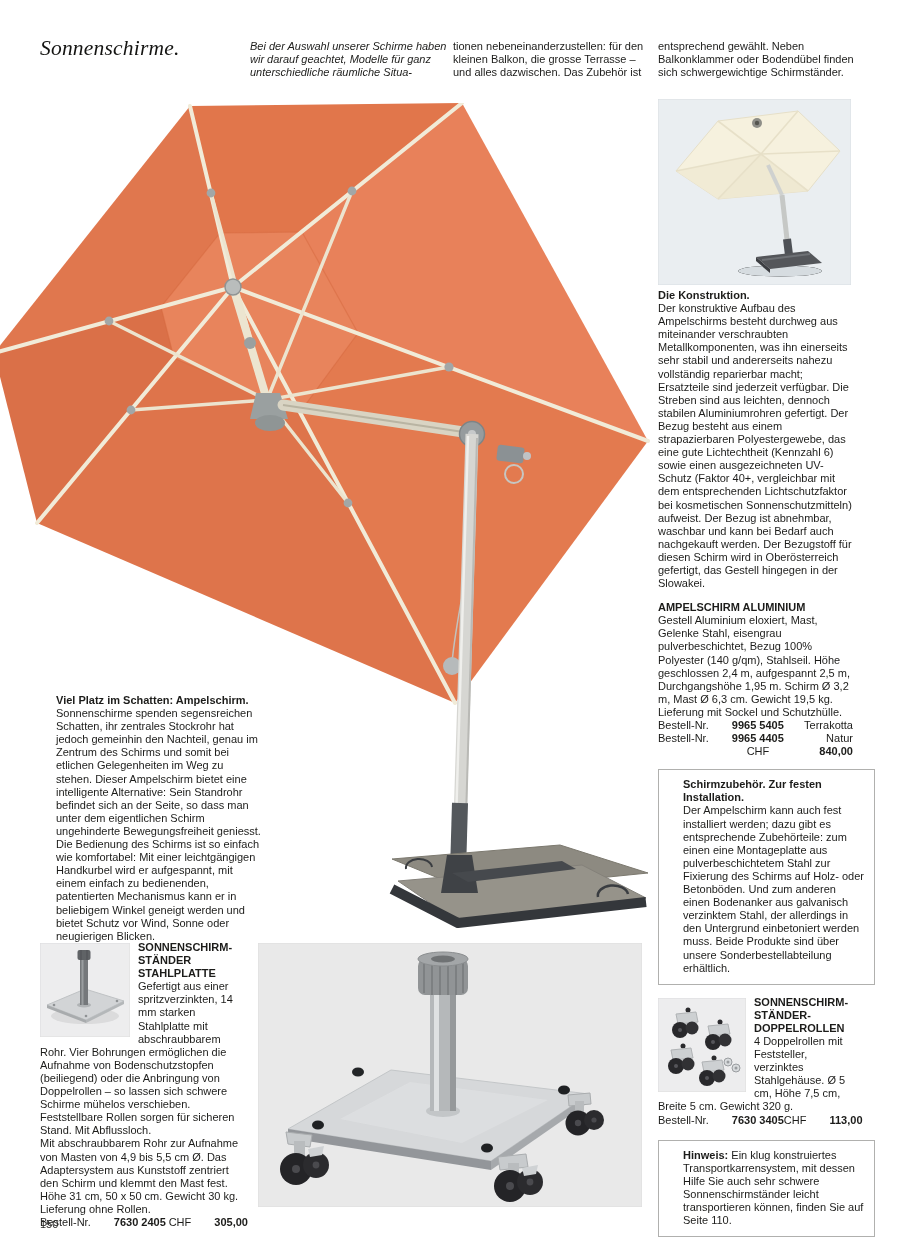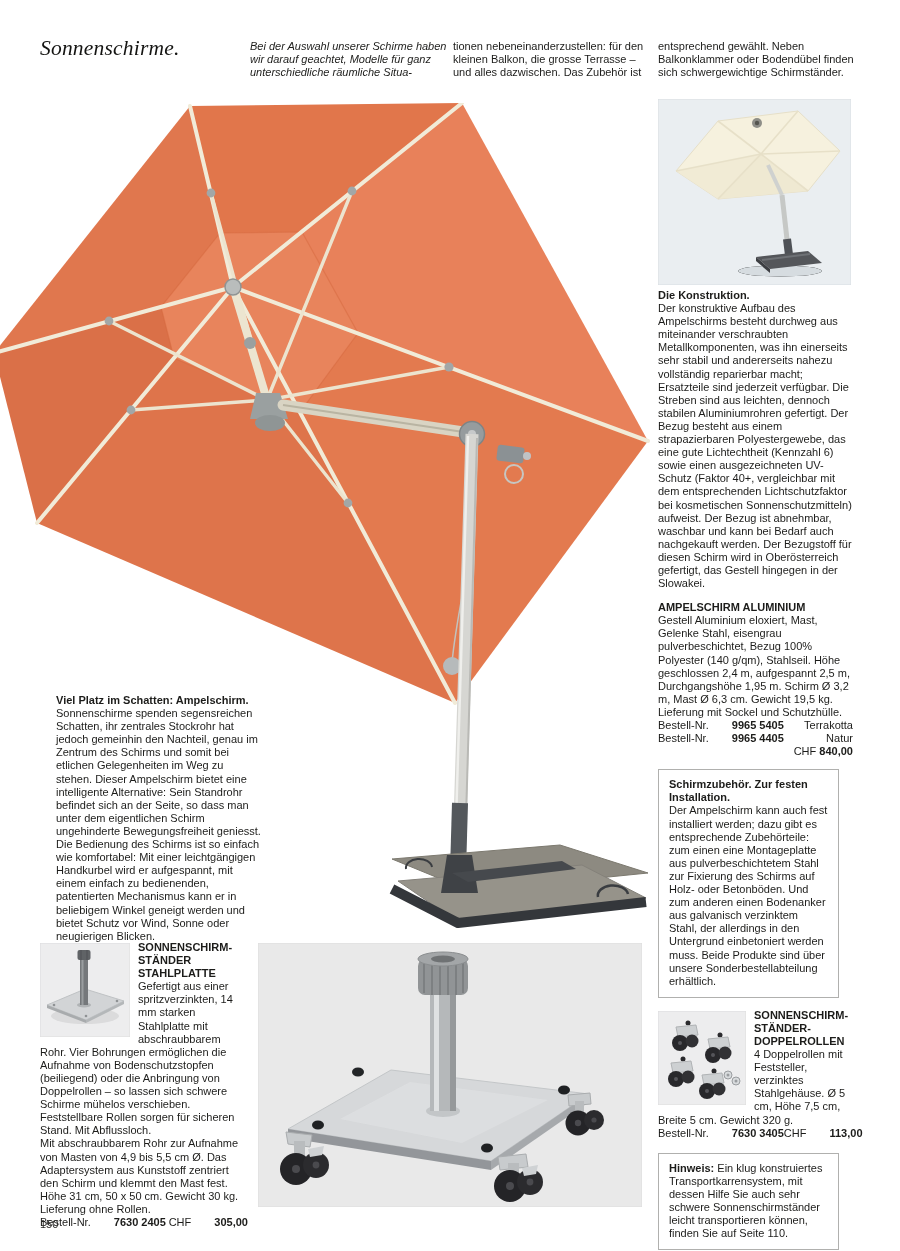--- a/index.html
+++ b/index.html
@@ -20,28 +20,28 @@
     font-family: "Liberation Serif", "DejaVu Serif", serif;
     font-size: 21.5px; font-weight: 400; letter-spacing: .2px;
     color: #141412; margin: 0; line-height: 24px; font-style: italic;
   }
   .intro-col { width: 197px; }
   .bh { font-weight: bold; }
   .ph { font-weight: bold; font-size: 11px; }
   .note b { font-weight: bold; }
   .box {
     border: 1px solid #b0b0ae;
-    padding: 8px 9px 9px 10px;
-    width: 181px;
+    padding: 8px 9px 9px 24px;
+    width: 217px;
     background: #fff;
   }
   .order { display: flex; justify-content: space-between; white-space: nowrap; }
   .order .num { font-weight: bold; padding-left: 20px; }
   .price-line { text-align: right; }
-  .price-line .num { font-weight: bold; }
+  .price-line .num { font-weight: bold; margin-left: 47px; }
   .thumb { float: left; margin: 2px 8px 3px 0; }
   .photo-frame { font-size: 0; line-height: 0; }
   .right-col { width: 195px; }
   .mt2 { margin-top: 11px; }
   .clear { clear: both; }
   .pagenum { color: #2a2a28; }
 </style>
 </head>
 <body>
 

